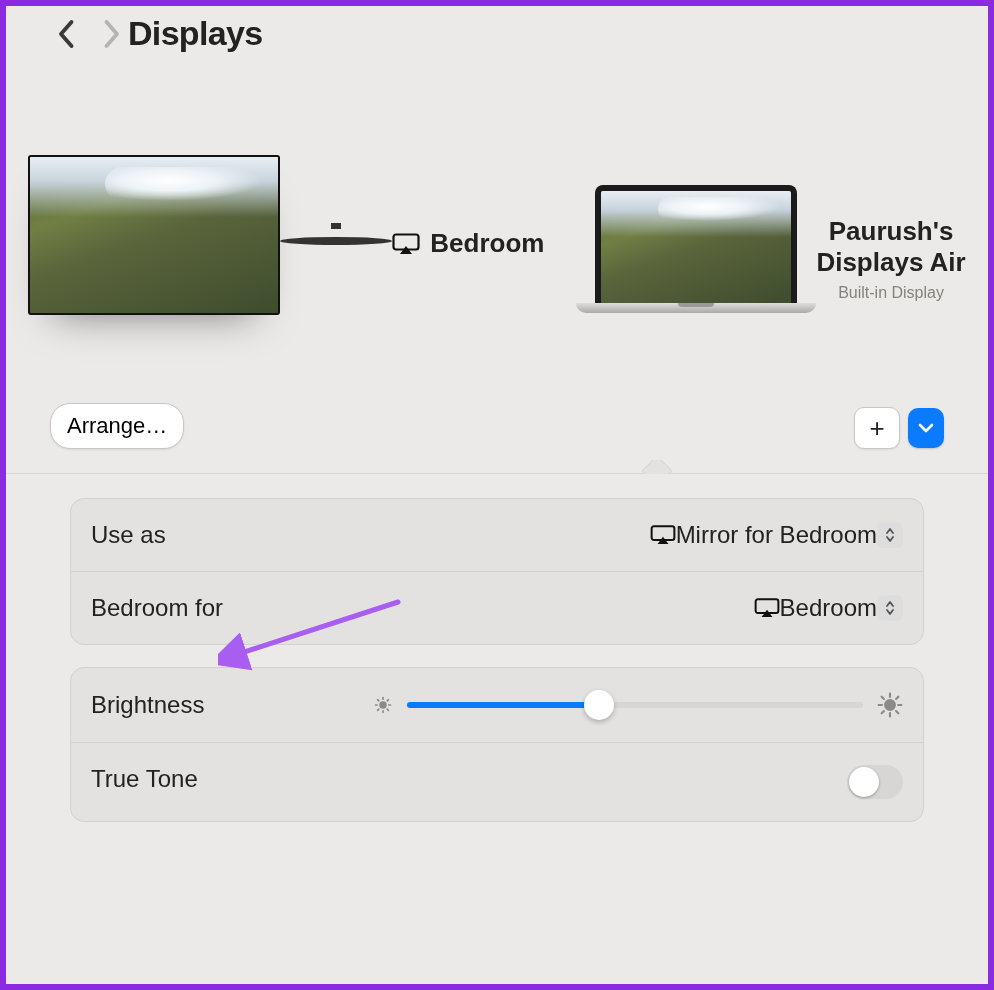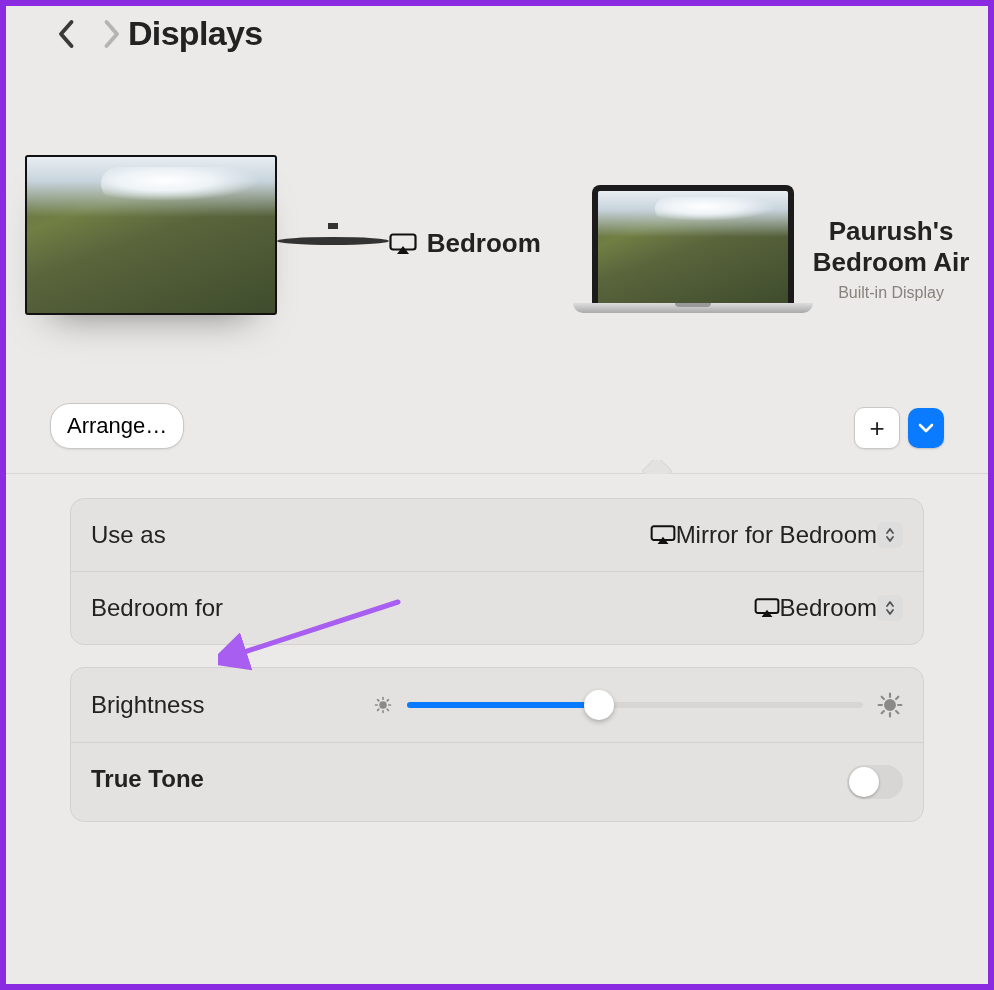--- a/index.html
+++ b/index.html
@@ -150,21 +150,21 @@
   .toggle.off{background:#d8d6d4;}
   .toggle .knob{position:absolute;top:2px;width:30px;height:30px;border-radius:50%;background:#fff;box-shadow:0 1px 3px rgba(0,0,0,.3);}
   .toggle.on .knob{right:2px;}
   .toggle.off .knob{left:2px;}
 
   
   .annotation-arrow{
     position:absolute;left:212px;top:588px;pointer-events:none;
   }
 
-  .row-col{display:flex;flex-direction:row;font-weight:bold;}
+  .row-col{display:flex;flex-direction:row;}
   .row-start{align-items:flex-start;}
 </style>
 </head>
 <body>
 
 <div class="header">
   <div class="nav-arrows">
     <span class="nav-arrow">
       <svg width="18" height="30" viewBox="0 0 12 20" fill="none" stroke="currentColor" stroke-width="2.6" stroke-linecap="round" stroke-linejoin="round">
           <polyline points="9,2 2,10 9,18"></polyline>
@@ -199,21 +199,21 @@
     </div>
 
     <div class="display-item">
       <div class="laptop">
         <div class="laptop-screen"></div>
         <div class="laptop-base"></div>
       </div>
       <div class="display-label">
         <div class="display-name" style="flex-direction:column;gap:0;">
           <span>Paurush's</span>
-          <span>Bedroom Air</span>
+          <span>Displays Air</span>
         </div>
         <div class="display-sub">Built-in Display</div>
       </div>
     </div>
   </div>
 
   <button class="arrange-btn">Arrange…</button>
 
   <div class="right-buttons">
     <div class="add-btn">

